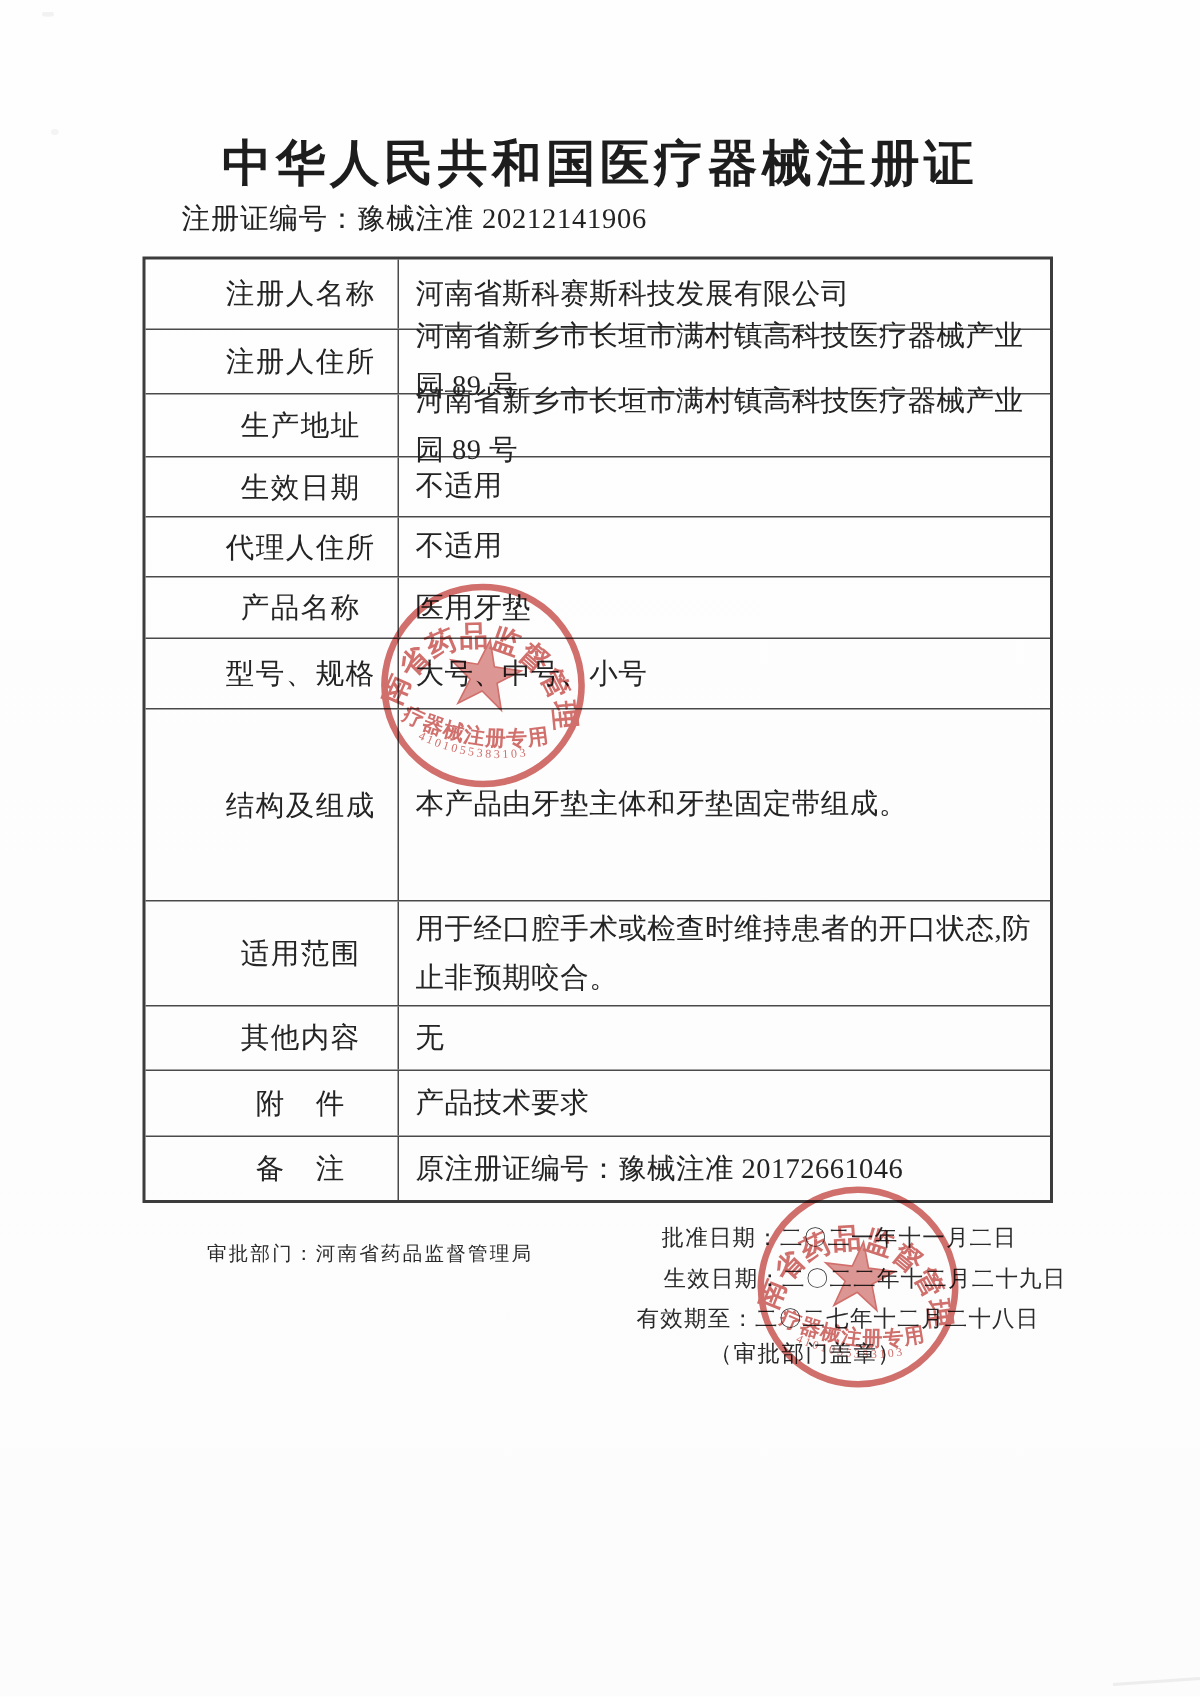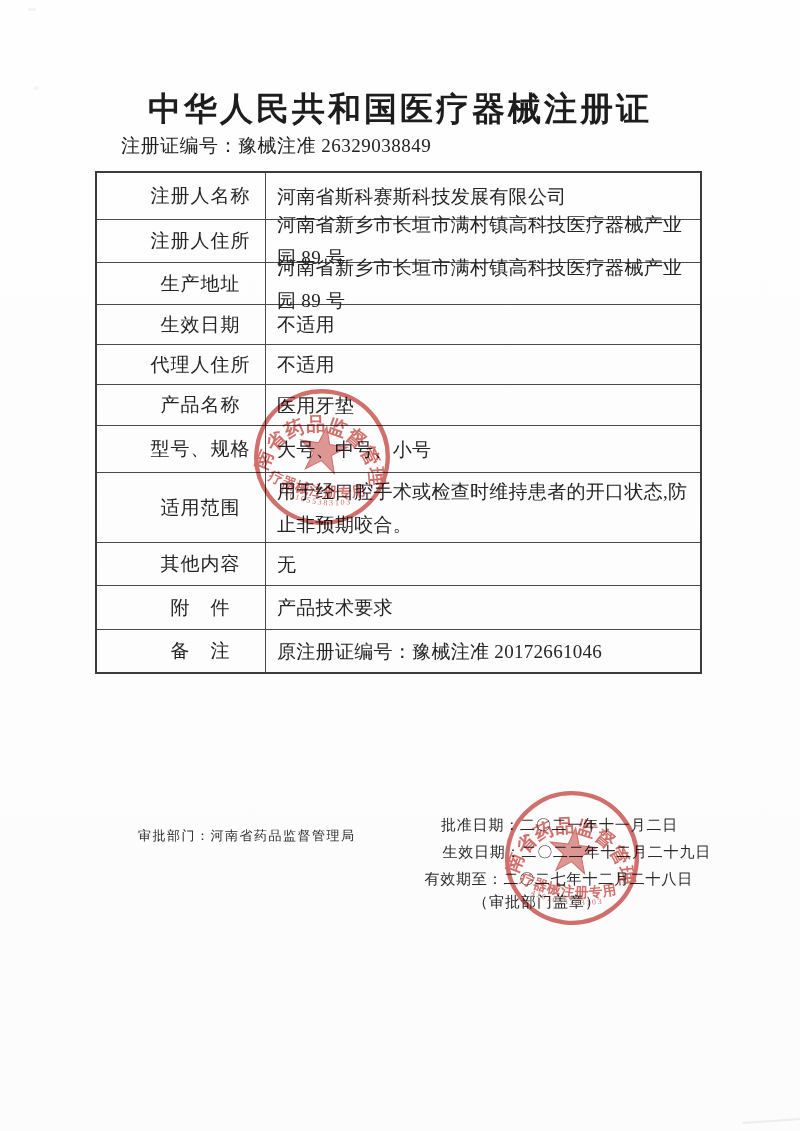--- a/index.html
+++ b/index.html
@@ -70,21 +70,21 @@
   .artifact-2 { left:34px; top:86px; width:5px; height:4px; border-radius:50%; opacity:.5; }
   .artifact-3 { left:742px; top:1120px; width:58px; height:2px; transform:rotate(-4deg); opacity:.8; }
 </style>
 </head>
 <body>
 
 <div class="page">
 
   <div class="doc-title">中华人民共和国医疗器械注册证</div>
 
-  <div class="regno-line"><span>注册证编号：</span><span>豫械注准 26329038849</span></div>
+  <div class="regno-line"><span>注册证编号：</span><span>豫械注准 20212141906</span></div>
 
   <div class="cert-table">
     <div class="t-row" style="height:46px">
       <div class="t-label">注册人名称</div>
       <div class="t-value">河南省斯科赛斯科技发展有限公司</div>
     </div>
     <div class="t-row" style="height:43px">
       <div class="t-label">注册人住所</div>
       <div class="t-value">河南省新乡市长垣市满村镇高科技医疗器械产业园 89 号</div>
     </div>
@@ -100,20 +100,24 @@
       <div class="t-label">代理人住所</div>
       <div class="t-value">不适用</div>
     </div>
     <div class="t-row" style="height:41px">
       <div class="t-label">产品名称</div>
       <div class="t-value">医用牙垫</div>
     </div>
     <div class="t-row" style="height:47px">
       <div class="t-label">型号、规格</div>
       <div class="t-value">大号、中号、小号</div>
+    </div>
+    <div class="t-row" style="height:128px">
+      <div class="t-label">结构及组成</div>
+      <div class="t-value">本产品由牙垫主体和牙垫固定带组成。</div>
     </div>
     <div class="t-row" style="height:70px">
       <div class="t-label">适用范围</div>
       <div class="t-value">用于经口腔手术或检查时维持患者的开口状态,防止非预期咬合。</div>
     </div>
     <div class="t-row" style="height:43px">
       <div class="t-label">其他内容</div>
       <div class="t-value">无</div>
     </div>
     <div class="t-row" style="height:44px">

